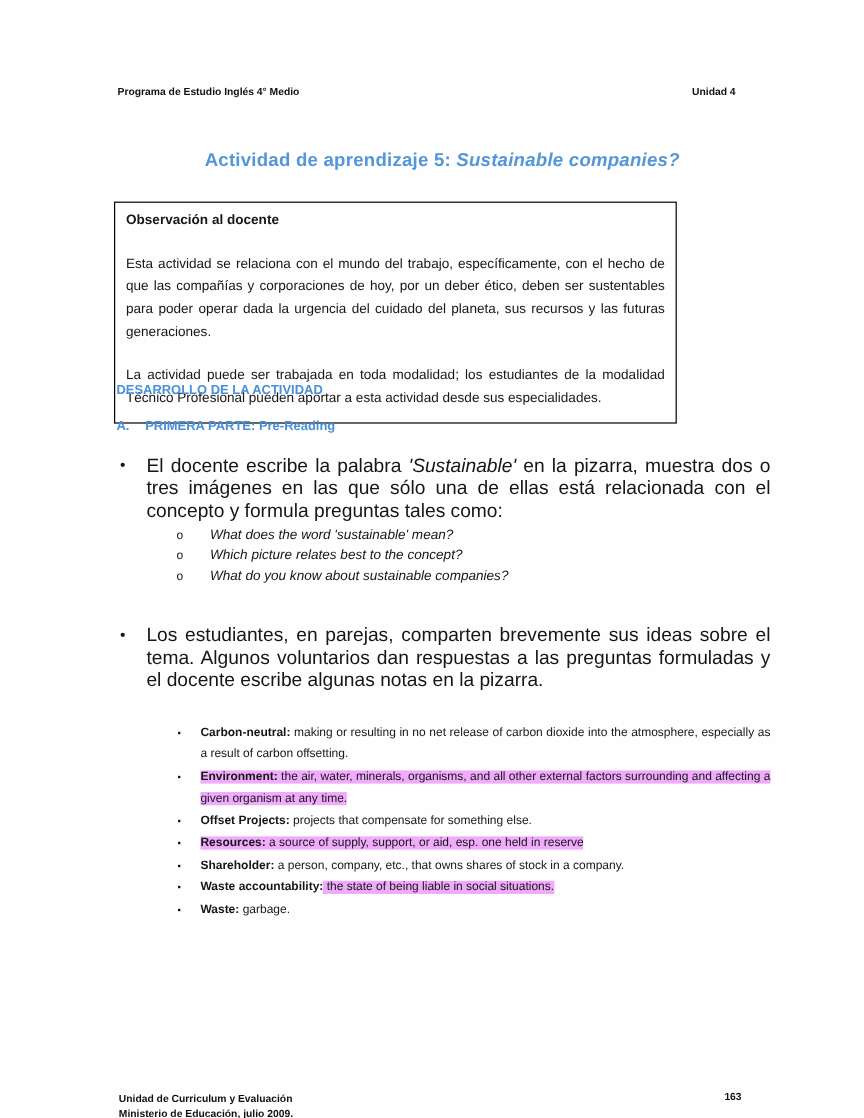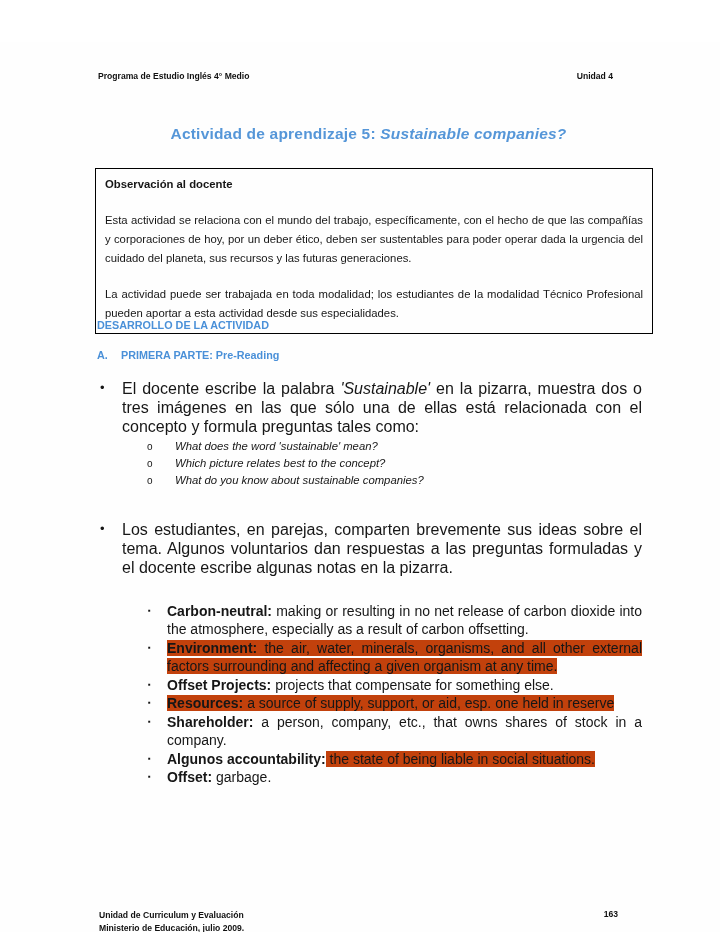--- a/index.html
+++ b/index.html
@@ -14,21 +14,21 @@
   .header{position:absolute;top:28px;left:98px;right:107px;
     font-size:8.6px;font-weight:700;line-height:13px;color:#111;}
   .header-right{position:absolute;right:0;top:0;}
 
   
   .title{position:absolute;top:83px;left:95px;width:547px;text-align:center;
     font-size:15.5px;font-weight:700;color:#5596d8;letter-spacing:.2px;}
   .title .em{font-style:italic;}
 
   
-  .obsbox{position:absolute;top:126px;left:95px;width:558px;box-sizing:border-box;
+  .obsbox{position:absolute;top:126px;left:95px;width:469px;box-sizing:border-box;
     border:1.6px solid #000;padding:6px 9px 10px 9px;
     font-size:11.3px;line-height:19px;}
   .obs-heading{font-weight:700;}
   .gap{height:17px;}
   .obsbox p{margin:0;text-align:justify;}
 
   
   .h-dev{position:absolute;top:277px;left:97px;color:#4a90d8;font-weight:700;font-size:10.8px;}
   .h-parta{position:absolute;top:307px;left:97px;color:#4a90d8;font-weight:700;font-size:10.8px;}
   .h-parta .letter{display:inline-block;width:24px;}
@@ -39,24 +39,24 @@
     font-size:16px;line-height:19px;}
   .bullet::before{content:"\2022";position:absolute;left:5px;top:-1px;font-size:13px;}
   .it{font-style:italic;}
   .questions{margin-top:2px;}
   .q{position:relative;padding-left:80px;font-style:italic;font-size:11.3px;line-height:17.2px;}
   .q::before{content:"o";position:absolute;left:52px;font-style:normal;font-size:10px;}
   .b2{margin-top:30px;}
   .b3{margin-top:19px;}
   .vocab{margin-top:25px;}
   .vitem{position:relative;padding-left:72px;text-align:justify;
-    font-size:14px;line-height:18.5px;}
+    font-size:10px;line-height:18.5px;}
   .vitem::before{content:"\25AA";position:absolute;left:53px;top:0px;font-size:8px;}
   .term{font-weight:700;}
-  .hl{background:#c2410c;}
+  .hl{background:#f0abfc;}
 
   
   .footer{position:absolute;top:867px;left:99px;font-size:8.6px;font-weight:700;line-height:13px;color:#111;}
   .pagenum{position:absolute;top:867px;right:102px;font-size:8.6px;font-weight:700;color:#111;}
 </style>
 </head>
 <body>
 
 <div class="page">
 
@@ -91,22 +91,22 @@
 
     <div class="bullet b2">Los estudiantes, en parejas, comparten brevemente sus ideas sobre el tema. Algunos voluntarios dan respuestas a las preguntas formuladas y el docente escribe algunas notas en la pizarra.</div>
 
 
     <div class="vocab">
       <div class="vitem"><span class="term">Carbon-neutral:</span><span> making or resulting in no net release of carbon dioxide into the atmosphere, especially as a result of carbon offsetting.</span></div>
       <div class="vitem"><span class="hl"><span class="term">Environment:</span><span> the air, water, minerals, organisms, and all other external factors surrounding and affecting a given organism at any time.</span></span></div>
       <div class="vitem"><span class="term">Offset Projects:</span><span> projects that compensate for something else.</span></div>
       <div class="vitem"><span class="hl"><span class="term">Resources:</span><span> a source of supply, support, or aid, esp. one held in reserve</span></span></div>
       <div class="vitem"><span class="term">Shareholder:</span><span> a person, company, etc., that owns shares of stock in a company.</span></div>
-      <div class="vitem"><span class="term">Algunos accountability:</span><span class="hl"> the state of being liable in social situations.</span></div>
-      <div class="vitem"><span class="term">Offset:</span><span> garbage.</span></div>
+      <div class="vitem"><span class="term">Waste accountability:</span><span class="hl"> the state of being liable in social situations.</span></div>
+      <div class="vitem"><span class="term">Waste:</span><span> garbage.</span></div>
     </div>
 
   </div>
 
   <div class="footer">
     <div>Unidad de Curriculum y Evaluación</div>
     <div>Ministerio de Educación, julio 2009.</div>
   </div>
   <div class="pagenum">163</div>
 

